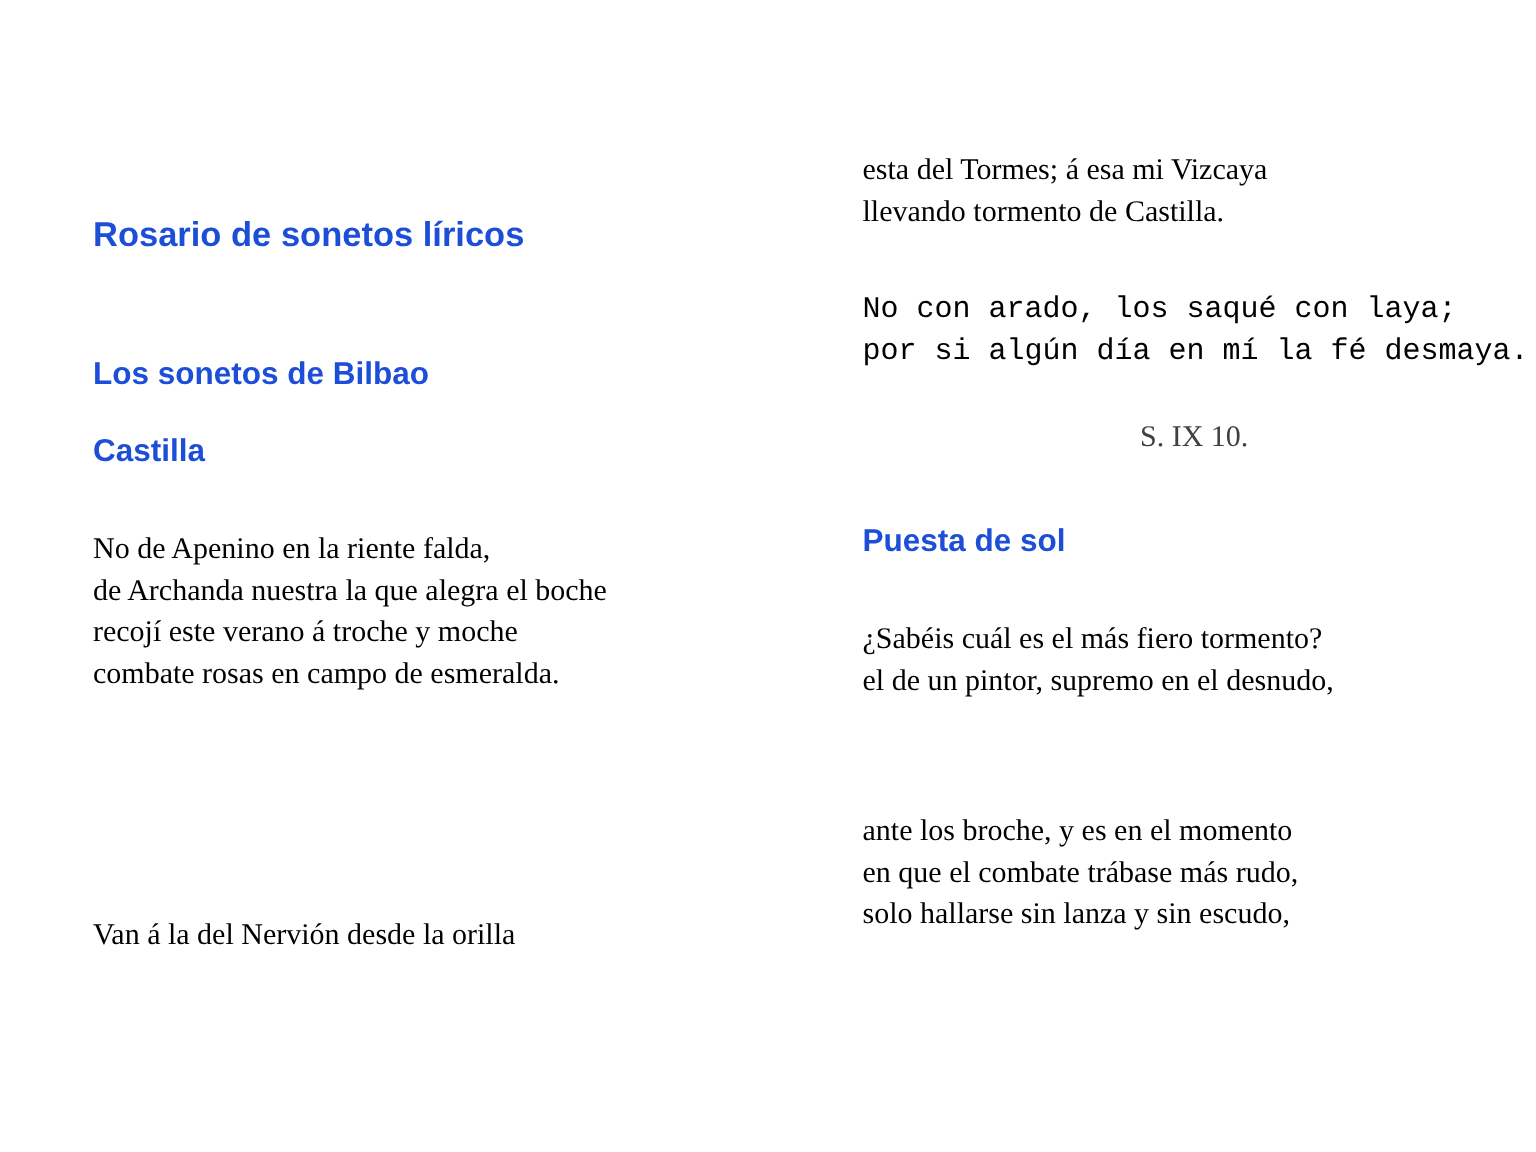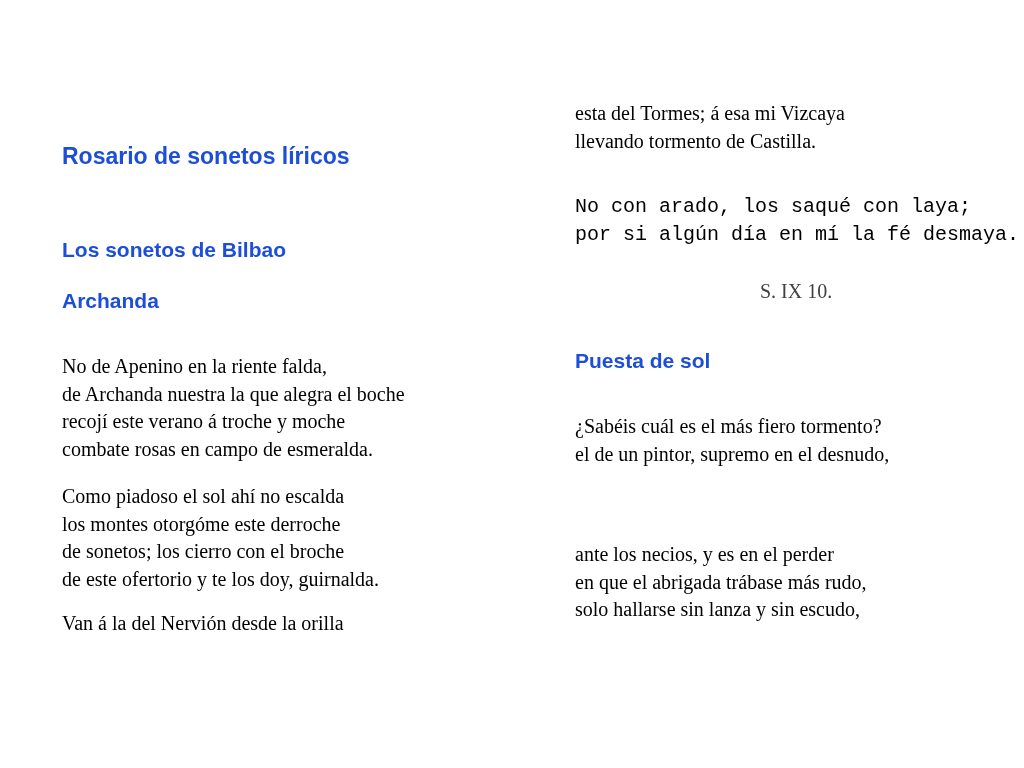--- a/index.html
+++ b/index.html
@@ -70,35 +70,29 @@
 <body>
 
 <div class="page">
 
   <div class="col col-left">
 
     <div class="heading h-title pos-book-title">Rosario de sonetos líricos</div>
 
     <div class="heading h-section pos-collection">Los sonetos de Bilbao</div>
 
-    <div class="heading h-section pos-ofertorio">Archanda</div>
+    <div class="heading h-section pos-ofertorio">Castilla</div>
 
     <div class="stanza pos-l-stanza1">
       <div>No de Apenino en la riente falda,</div>
       <div>de Archanda nuestra la que alegra el boche</div>
       <div>recojí este verano á troche y moche</div>
       <div>combate rosas en campo de esmeralda.</div>
     </div>
 
-    <div class="stanza pos-l-stanza2">
-      <div>Como piadoso el sol ahí no escalda</div>
-      <div>los montes otorgóme este derroche</div>
-      <div>de sonetos; los cierro con el broche</div>
-      <div>de este ofertorio y te los doy, guirnalda.</div>
-    </div>
 
     <div class="stanza pos-l-stanza3">
       <div>Van á la del Nervión desde la orilla</div>
     </div>
 
   </div>
 
   <div class="col col-right">
 
     <div class="stanza pos-r-stanza1">
@@ -114,20 +108,20 @@
     <div class="attribution pos-attribution">S. IX 10.</div>
 
     <div class="heading h-section pos-puesta">Puesta de sol</div>
 
     <div class="stanza pos-r-stanza3">
       <div>¿Sabéis cuál es el más fiero tormento?</div>
       <div>el de un pintor, supremo en el desnudo,</div>
     </div>
 
     <div class="stanza pos-r-stanza4">
-      <div>ante los necios, y es en el perder</div>
-      <div>en que el abrigada trábase más rudo,</div>
+      <div>ante los broche, y es en el momento</div>
+      <div>en que el combate trábase más rudo,</div>
       <div>solo hallarse sin lanza y sin escudo,</div>
     </div>
 
   </div>
 
 </div>
 
 </body></html>

